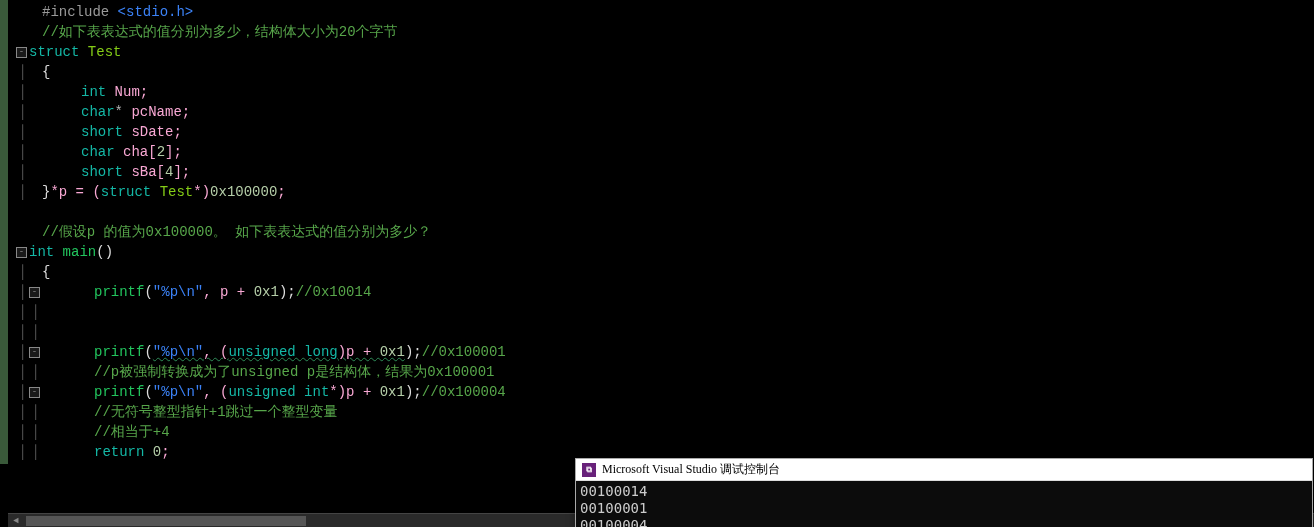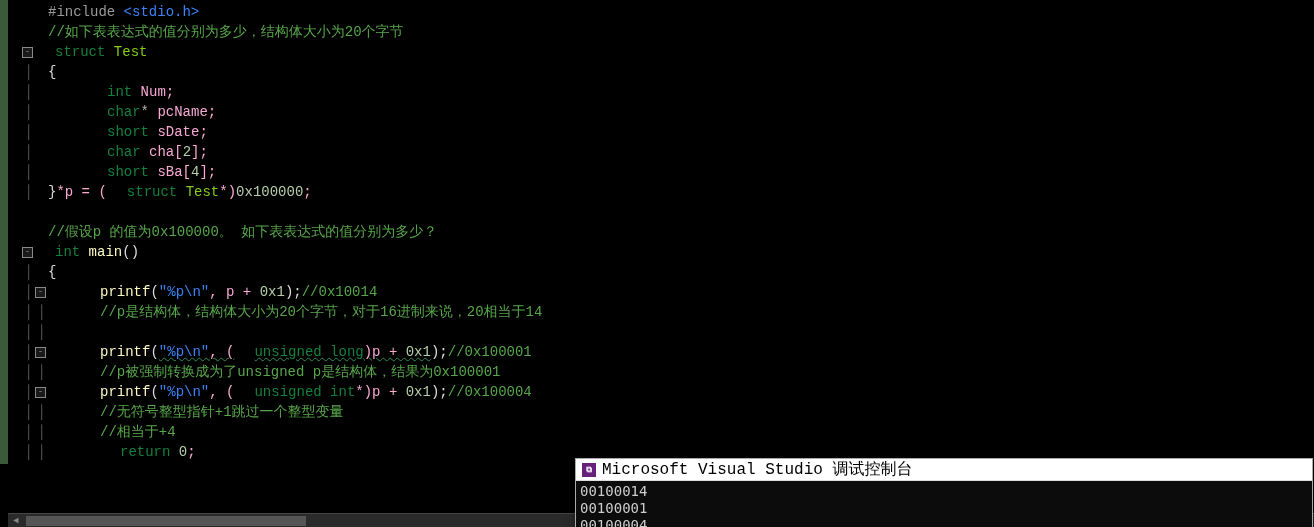--- a/index.html
+++ b/index.html
@@ -22,21 +22,21 @@
 .gutter {
   position: absolute;
   left: 0;
   top: 0;
   bottom: 0;
   width: 8px;
   background: #3a5a3a;
 }
 .code-area {
   margin-left: 8px;
-  padding-left: 14px;
+  padding-left: 8px;
 }
 .line {
   white-space: pre;
   height: 20px;
   display: flex;
   align-items: center;
 }
 .fold {
   display: inline-block;
   width: 11px;
@@ -49,28 +49,28 @@
   margin-right: 2px;
   background: #1a1a1a;
 }
 .pipe {
   color: #555;
   display: inline-block;
   width: 13px;
   text-align: center;
 }
 .indent { display: inline-block; width: 13px; }
-.kw { color: #15803d; margin-left: 20px; }
+.kw { color: #14b8a6; }
 .typename { color: #84cc16; }
 .str { color: #3b82f6; }
 .inc { color: #9a9a9a; }
 .comment { color: #57a64a; }
 .num { color: #b5cea8; }
 .op { color: #b4b4b4; }
-.fn { color: #fef9c3; }
+.fn { color: #22c55e; }
 .paren { color: #dcdcdc; }
 .ident { color: #f9a8d4; }
 .wavy { text-decoration: underline wavy #2e8b57; text-decoration-thickness: 1px; }
 .hscroll {
   position: absolute;
   left: 8px;
   right: 0;
   bottom: 0;
   height: 14px;
   background: #2a2a2a;
@@ -119,22 +119,22 @@
   background: #68217a;
   color: #fff;
   font-size: 8px;
   text-align: center;
   line-height: 14px;
   margin-right: 6px;
   font-weight: bold;
 }
 .console-title {
   color: #000;
-  font-size: 16px;
-  font-family: Liberation Mono, monospace;
+  font-size: 12px;
+  font-family: Liberation Serif, serif;
 }
 .console-body {
   background: #0c0c0c;
   color: #ccc;
   font-family: Consolas, monospace;
   font-size: 14px;
   padding: 2px 4px;
   line-height: 17px;
   min-height: 52px;
 }
@@ -170,21 +170,21 @@
     <div class="line">&nbsp;</div>
 
     <div class="line"><span class="indent"></span><span class="indent"></span><span class="comment">//假设p 的值为0x100000。 如下表表达式的值分别为多少？</span></div>
 
     <div class="line"><span class="fold">-</span><span class="kw">int</span><span class="fn"> main</span><span class="paren">()</span></div>
 
     <div class="line"><span class="pipe">│</span><span class="indent"></span><span class="paren">{</span></div>
 
     <div class="line"><span class="pipe">│</span><span class="fold">-</span><span class="indent"></span><span class="indent"></span><span class="indent"></span><span class="indent"></span><span class="fn">printf</span><span class="paren">(</span><span class="str">"%p\n"</span><span class="ident">, p + </span><span class="num">0x1</span><span class="paren">);</span><span class="comment">//0x10014</span></div>
 
-    <div class="line"><span class="pipe">│</span><span class="pipe">│</span><span class="indent"></span><span class="indent"></span><span class="indent"></span><span class="indent"></span><span class="comment">//p是结构体，结构体大小为20个字节，对于16进制来说，20相当于14</span></div>
+    <div class="line"><span class="pipe">│</span><span class="pipe">│</span><span class="indent"></span><span class="indent"></span><span class="indent"></span><span class="indent"></span></div>
 
     <div class="line"><span class="pipe">│</span><span class="pipe">│</span><span class="indent"></span><span class="indent"></span><span class="indent"></span><span class="indent"></span></div>
 
     <div class="line"><span class="pipe">│</span><span class="fold">-</span><span class="indent"></span><span class="indent"></span><span class="indent"></span><span class="indent"></span><span class="fn">printf</span><span class="paren">(</span><span class="str wavy">"%p\n"</span><span class="ident wavy">, (</span><span class="kw wavy">unsigned long</span><span class="ident wavy">)p + </span><span class="num wavy">0x1</span><span class="paren">);</span><span class="comment">//0x100001</span></div>
 
     <div class="line"><span class="pipe">│</span><span class="pipe">│</span><span class="indent"></span><span class="indent"></span><span class="indent"></span><span class="indent"></span><span class="comment">//p被强制转换成为了unsigned p是结构体，结果为0x100001</span></div>
 
     <div class="line"><span class="pipe">│</span><span class="fold">-</span><span class="indent"></span><span class="indent"></span><span class="indent"></span><span class="indent"></span><span class="fn">printf</span><span class="paren">(</span><span class="str">"%p\n"</span><span class="ident">, (</span><span class="kw">unsigned int</span><span class="ident">*)p + </span><span class="num">0x1</span><span class="paren">);</span><span class="comment">//0x100004</span></div>
 
     <div class="line"><span class="pipe">│</span><span class="pipe">│</span><span class="indent"></span><span class="indent"></span><span class="indent"></span><span class="indent"></span><span class="comment">//无符号整型指针+1跳过一个整型变量</span></div>

